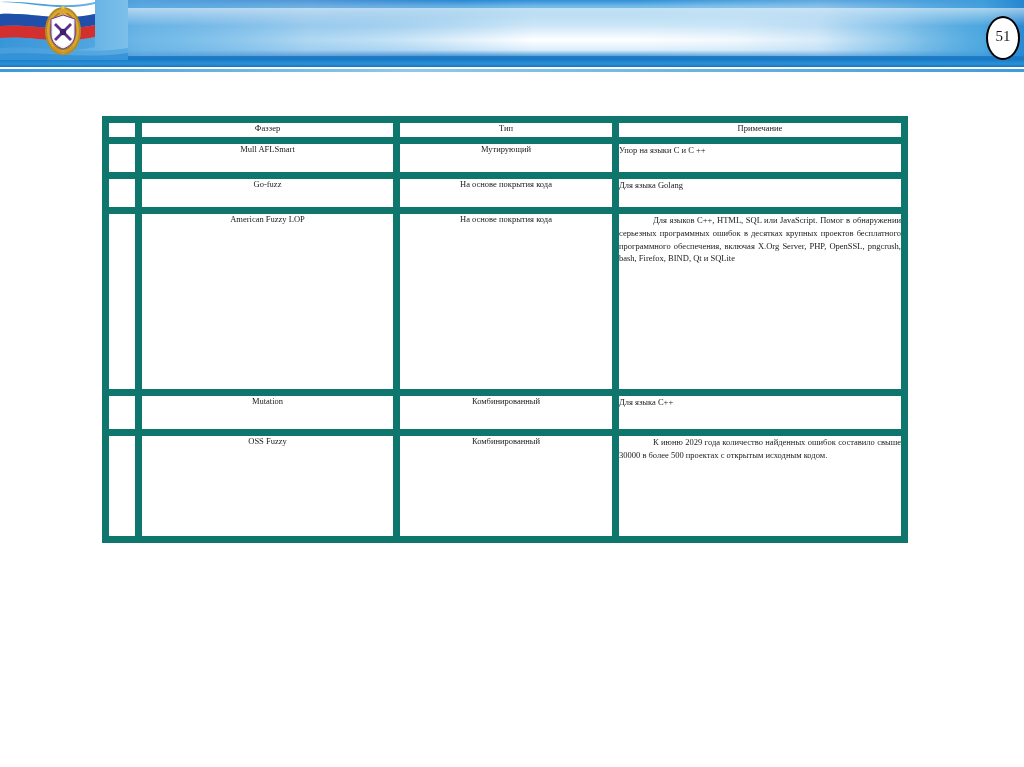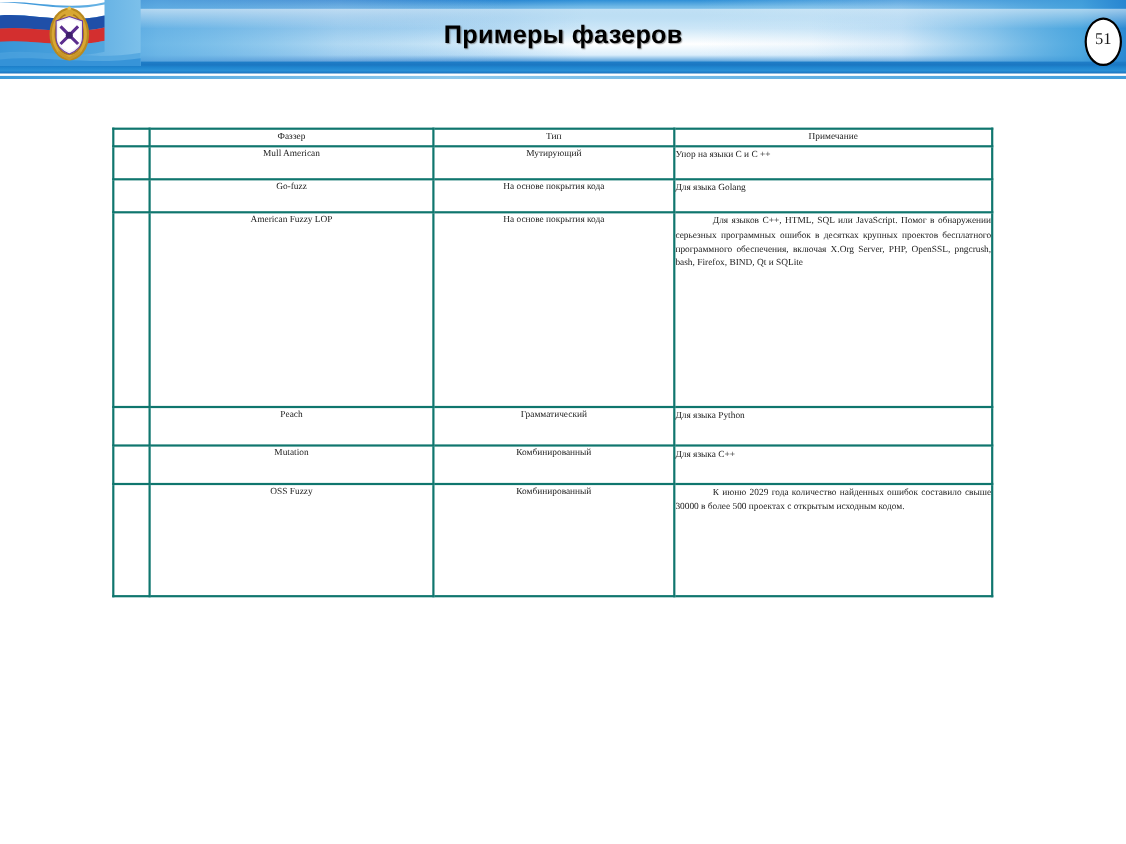--- a/index.html
+++ b/index.html
@@ -129,21 +129,21 @@
   }
   table.fz {
     position: absolute;
     left: 102px;
     top: 44px;
     width: 799px;
     border-collapse: collapse;
     table-layout: fixed;
   }
   table.fz td, table.fz th {
-    border: 2px solid #0f766e;
+    border: 7px solid #0f766e;
     padding: 0;
     vertical-align: top;
     font-family: "Liberation Serif", serif;
     color: #1a1a1a;
   }
   col.c-num   { width: 33px; }
   col.c-name  { width: 258px; }
   col.c-type  { width: 219px; }
   col.c-note  { width: 289px; }
 
@@ -214,21 +214,20 @@
         <circle cx="18" cy="26" r="3.2" fill="#3d1f6b"></circle>
 
         <path d="M8,40 L18,46 L28,40 L28,43 L18,49 L8,43 Z" fill="#c8962a"></path>
 
         <path d="M13,5 L18,1 L23,5 L21,8 L15,8 Z" fill="#d8a733"></path>
         <circle cx="18" cy="1.5" r="1.6" fill="#e8c556"></circle>
       </g>
     </svg>
   </div>
 
-  <div class="header-title">Примеры фазеров</div>
 
   <div class="page-badge">
     <span>51</span>
   </div>
 </div>
 
 <div class="sheet">
   <table class="fz">
     <colgroup>
       <col class="c-num">
@@ -238,44 +237,38 @@
     </colgroup>
     <tbody id="tbody">
         <tr class="hdr">
           <td class="num-cell" style="height: 14px;"></td>
           <td class="ctr">Фаззер</td>
           <td class="ctr">Тип</td>
           <td class="ctr">Примечание</td>
         </tr>
         <tr>
           <td class="num-cell" style="height: 28px;"></td>
-          <td class="ctr">Mull American</td>
+          <td class="ctr">Mull AFLSmart</td>
           <td class="ctr">Мутирующий</td>
           <td class="note noind">Упор на языки C и C ++</td>
         </tr>
         <tr>
           <td class="num-cell" style="height: 28px;"></td>
           <td class="ctr">Go-fuzz</td>
           <td class="ctr">На основе покрытия кода</td>
           <td class="note noind">Для языка Golang</td>
         </tr>
         <tr>
           <td class="num-cell" style="height: 175px;"></td>
           <td class="ctr">American Fuzzy LOP</td>
           <td class="ctr">На основе покрытия кода</td>
           <td class="note">Для языков C++, HTML, SQL или JavaScript. Помог в обнаружении серьезных программных ошибок в десятках крупных проектов бесплатного программного обеспечения, включая X.Org Server, PHP, OpenSSL, pngcrush, bash, Firefox, BIND, Qt и SQLite</td>
         </tr>
         <tr>
           <td class="num-cell" style="height: 33px;"></td>
-          <td class="ctr">Peach</td>
-          <td class="ctr">Грамматический</td>
-          <td class="note noind">Для языка Python</td>
-        </tr>
-        <tr>
-          <td class="num-cell" style="height: 33px;"></td>
           <td class="ctr">Mutation</td>
           <td class="ctr">Комбинированный</td>
           <td class="note noind">Для языка C++</td>
         </tr>
         <tr>
           <td class="num-cell" style="height: 100px;"></td>
           <td class="ctr">OSS Fuzzy</td>
           <td class="ctr">Комбинированный</td>
           <td class="note">К июню 2029 года количество найденных ошибок составило свыше 30000 в более 500 проектах с открытым исходным кодом.</td>
         </tr>

